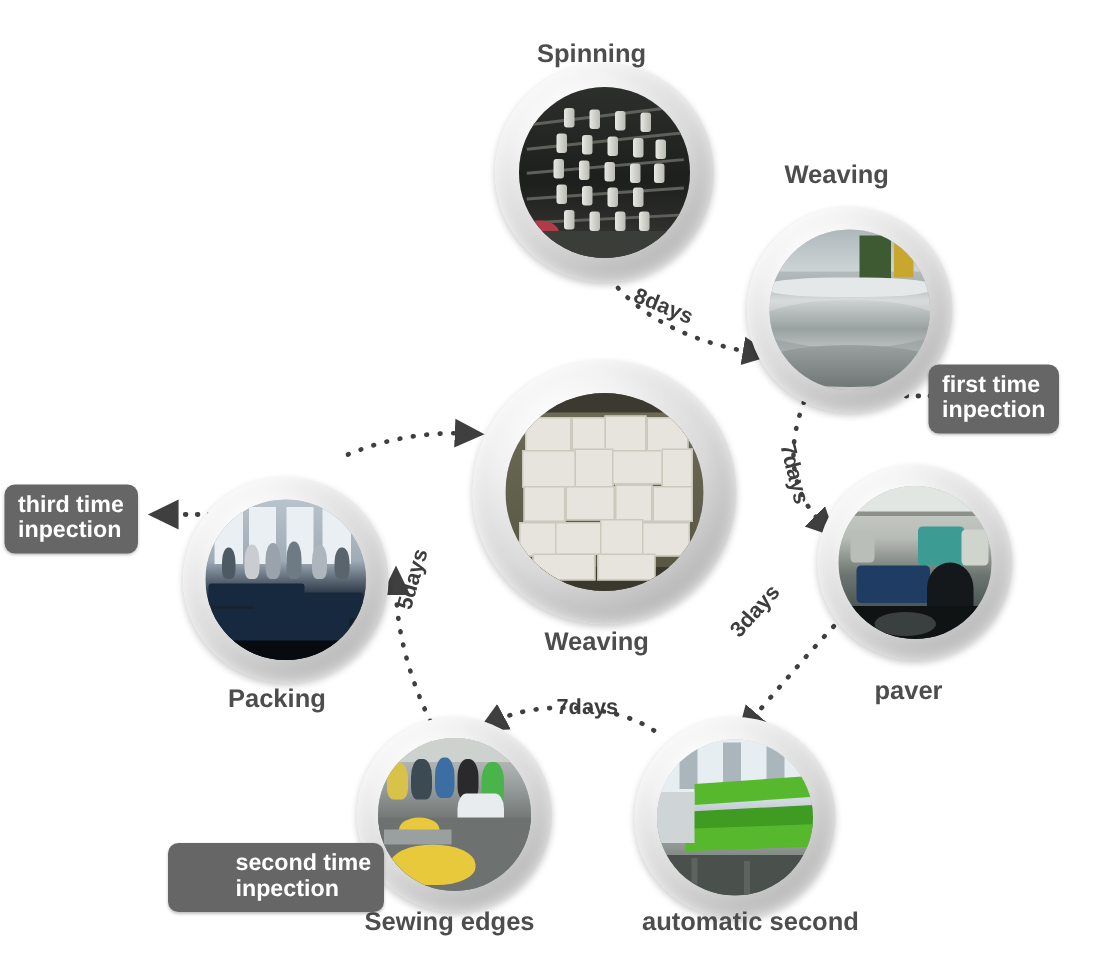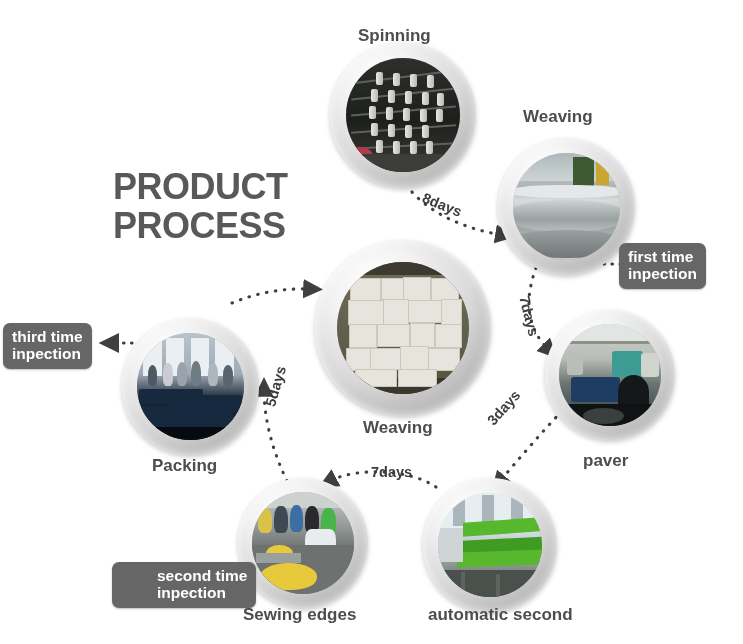--- a/index.html
+++ b/index.html
@@ -105,22 +105,20 @@
   
   .pav-bg{background:linear-gradient(#e6edf1 0%,#cfd9de 40%,#8d948f 70%,#4d534e 100%);}
   .greenroll{position:absolute;background:#57b82e;}
   .greenroll.dark{background:#3f9b22;}
 </style>
 </head>
 <body>
 
 <div id="stage">
 
-  <div class="title">PRODUCT
-PROCESS</div>
 
   <svg class="arrows" viewBox="0 0 743 644">
     <defs>
       <marker id="ah" markerWidth="7" markerHeight="7" refX="2.2" refY="3.5" orient="auto">
         <path d="M0,0.4 L6.4,3.5 L0,6.6 Z" fill="#3f3f3f"></path>
       </marker>
     </defs>
     <g stroke="#3f3f3f" stroke-width="3.1" stroke-linecap="round" stroke-dasharray="0.5 8.5" fill="none" marker-end="url(#ah)">
 
       <path d="M412,192 C432,214 465,229 502,235"></path>

